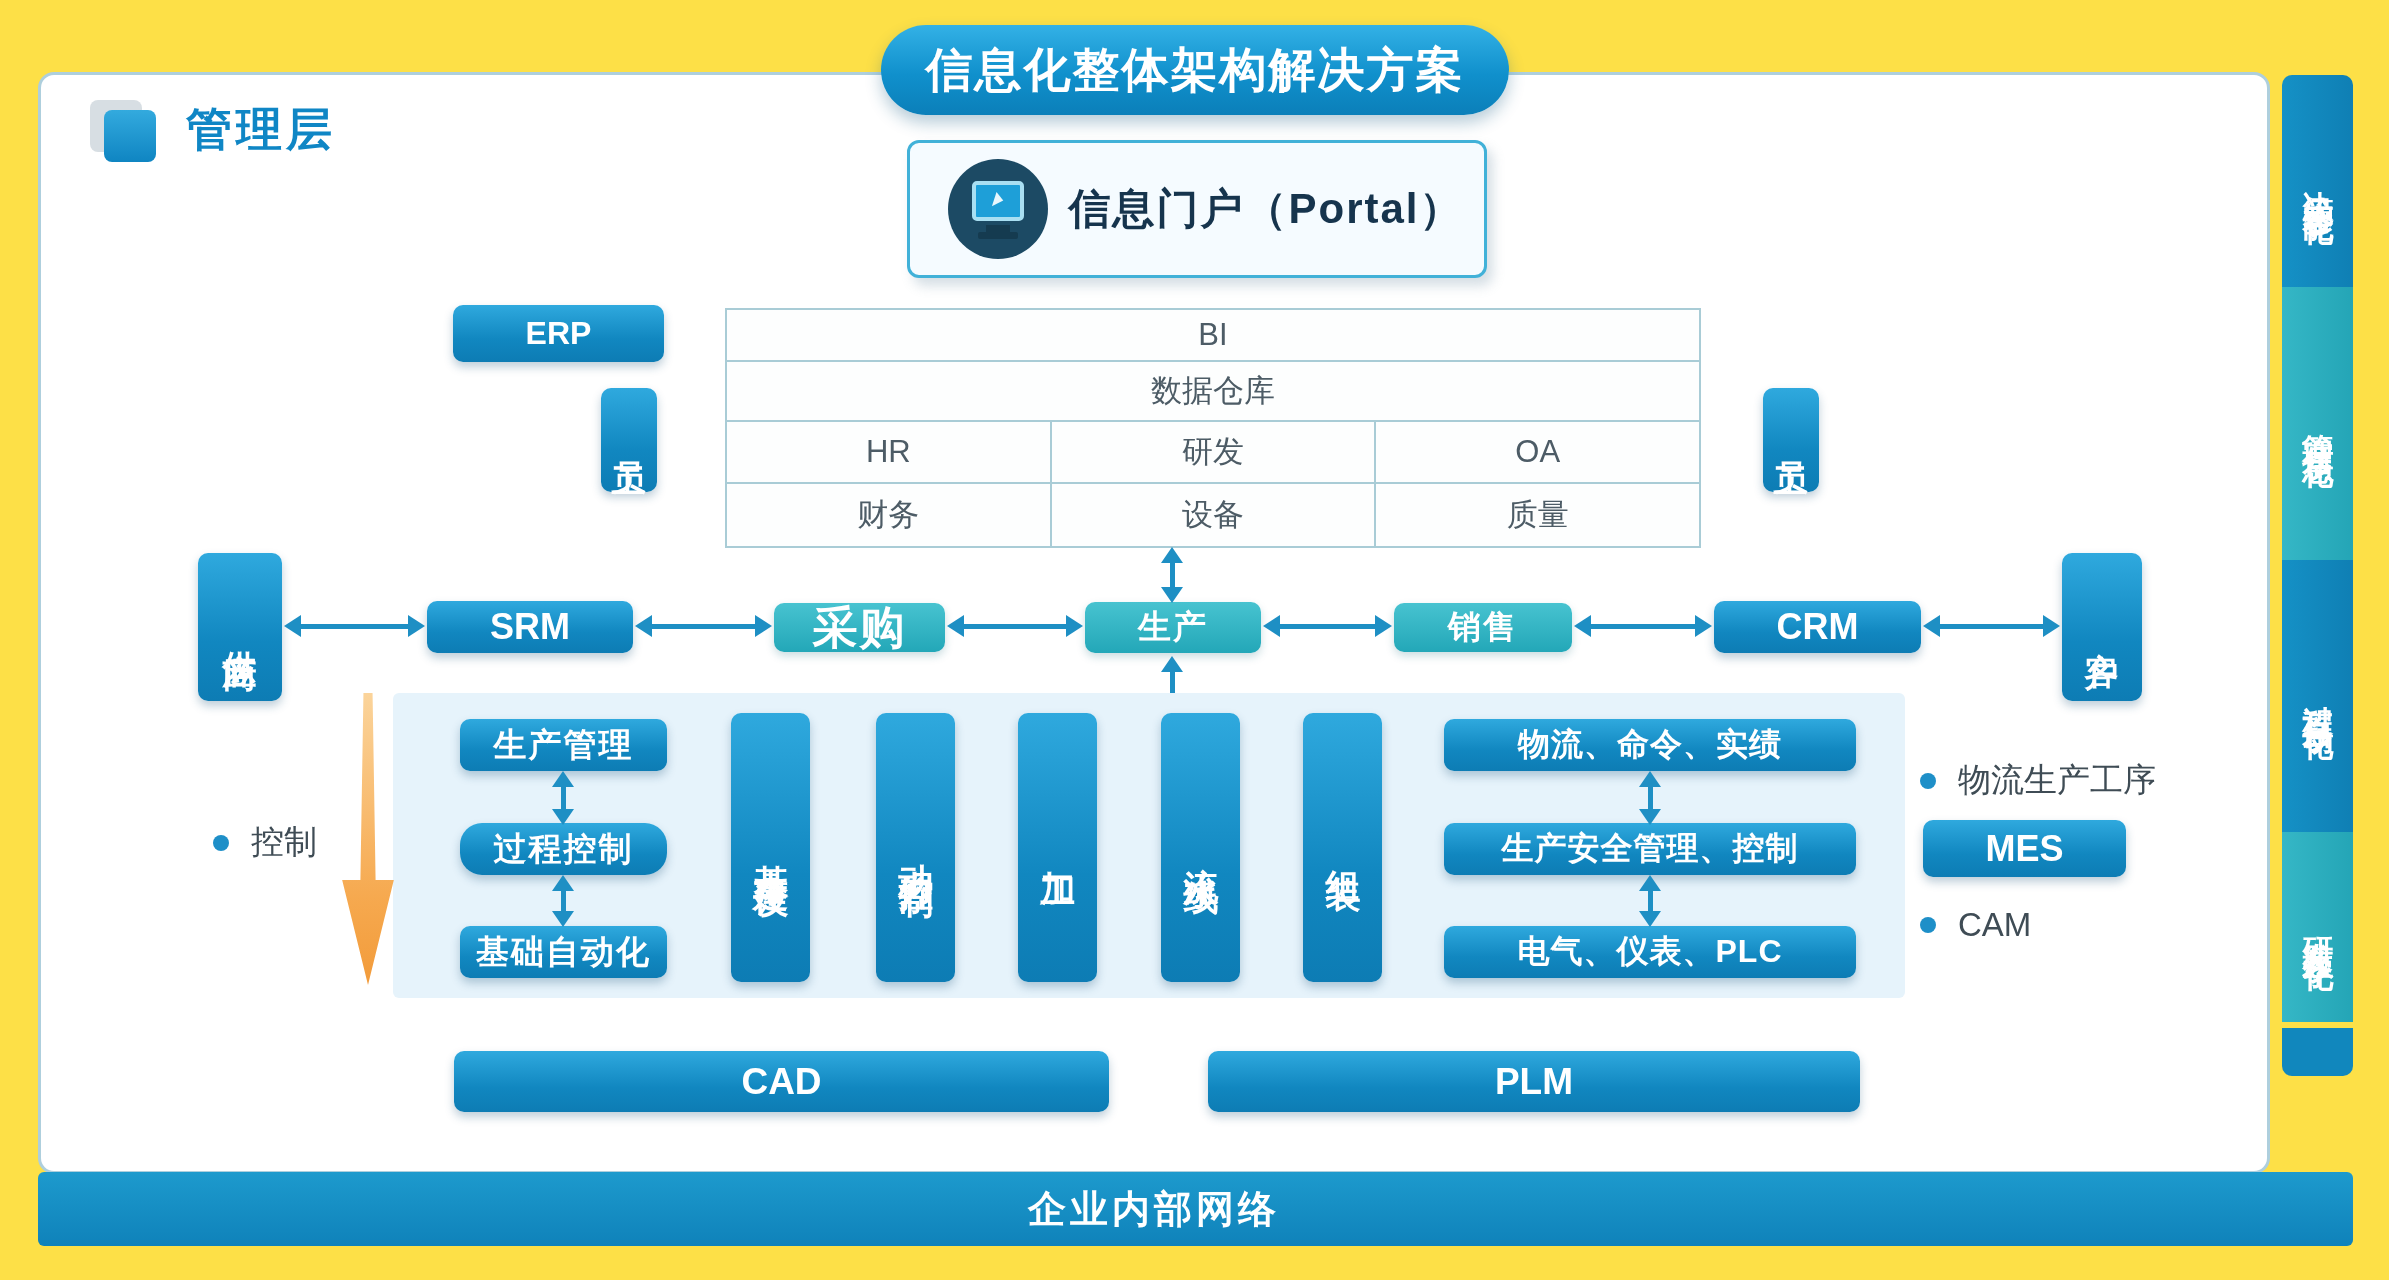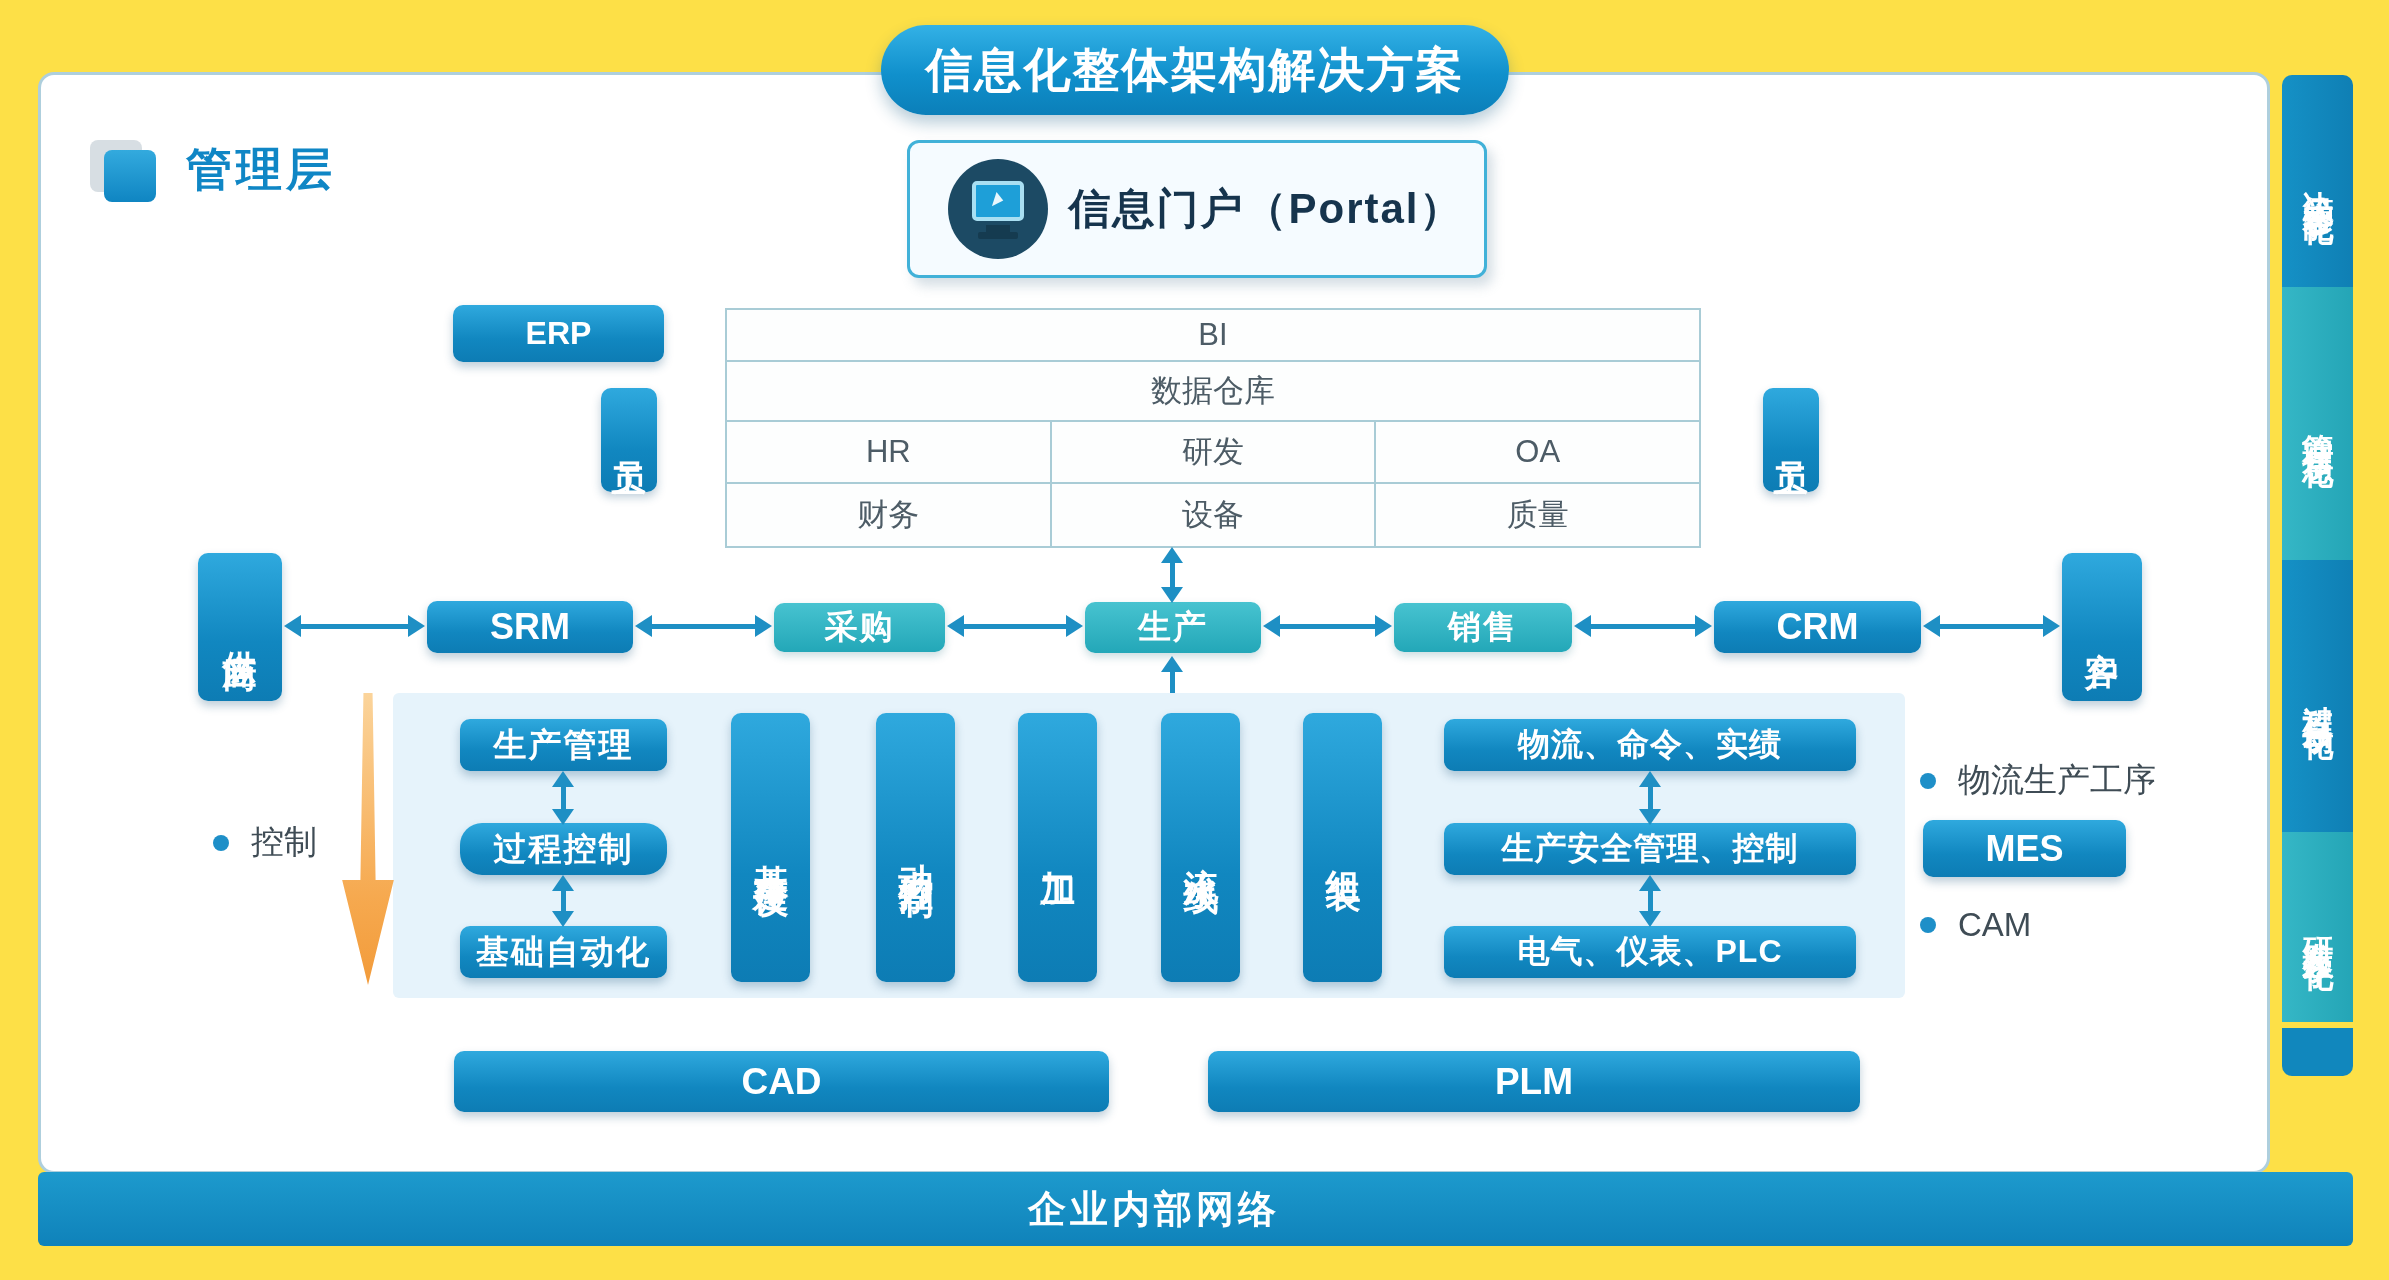--- a/index.html
+++ b/index.html
@@ -12,21 +12,21 @@
            border:3px solid #aecfdd; border-radius:16px; background:#ffffff; }
 
   
   .title-pill { position:absolute; left:881px; top:25px; width:628px; height:90px;
     background:linear-gradient(180deg,#33b1e6 0%,#1090cc 55%,#0b7fb9 100%);
     border-radius:46px; display:flex; align-items:center; justify-content:center;
     box-shadow:0 8px 16px rgba(20,90,130,.30); z-index:30; }
   .title-pill span { color:#fff; font-size:47px; font-weight:700; letter-spacing:2px; }
 
   
-  .mgmt { position:absolute; left:90px; top:98px; height:64px; display:flex; align-items:center; z-index:5;margin-top:40px; }
+  .mgmt { position:absolute; left:90px; top:98px; height:64px; display:flex; align-items:center; z-index:5; }
   .mgmt .sq-back { position:absolute; left:0; top:2px; width:52px; height:52px; background:#d7dee3; border-radius:8px; }
   .mgmt .sq-front { position:absolute; left:14px; top:12px; width:52px; height:52px;
       background:linear-gradient(180deg,#33aade,#0f85c2); border-radius:8px; }
   .mgmt .mgmt-text { margin-left:96px; color:#0f86c5; font-size:46px; font-weight:700; letter-spacing:4px; }
 
   
   .portal { position:absolute; left:907px; top:140px; width:580px; height:138px;
     background:#f5fbff; border:3px solid #41b1d8; border-radius:12px;
     box-shadow:6px 8px 12px rgba(120,150,170,.30); display:flex; align-items:center; z-index:20; }
   .portal-circle { position:relative; width:100px; height:100px; border-radius:50%;
@@ -144,21 +144,21 @@
     </div>
     <div class="bi-cols" style="height:62px;">
       <div class="bi-cell">财务</div>
       <div class="bi-cell">设备</div>
       <div class="bi-cell">质量</div>
     </div>
   </div>
 
   <div class="btn-blue vtext" style="left:198px; top:553px; width:84px; height:148px; font-size:34px; letter-spacing:2px;">供应商</div>
   <div class="btn-blue" style="left:427px; top:601px; width:206px; height:52px; font-size:36px;">SRM</div>
-  <div class="btn-teal" style="left:774px; top:603px; width:171px; height:49px; font-size:33px; letter-spacing:2px;">采购</div>
+  <div class="btn-teal" style="left:774px; top:603px; width:171px; height:49px; font-size:45px; letter-spacing:2px;">采购</div>
   <div class="btn-teal" style="left:1085px; top:602px; width:176px; height:51px; font-size:33px; letter-spacing:2px;">生产</div>
   <div class="btn-teal" style="left:1394px; top:603px; width:178px; height:49px; font-size:33px; letter-spacing:2px;">销售</div>
   <div class="btn-blue" style="left:1714px; top:601px; width:207px; height:52px; font-size:36px;">CRM</div>
   <div class="btn-blue vtext" style="left:2062px; top:553px; width:80px; height:148px; font-size:34px; letter-spacing:2px;">客户</div>
 
   <div class="arrow-h" style="left:301px; top:624px; width:107px;"></div>
   <div class="arrow-h" style="left:652px; top:624px; width:103px;"></div>
   <div class="arrow-h" style="left:964px; top:624px; width:102px;"></div>
   <div class="arrow-h" style="left:1280px; top:624px; width:95px;"></div>
   <div class="arrow-h" style="left:1591px; top:624px; width:104px;"></div>

